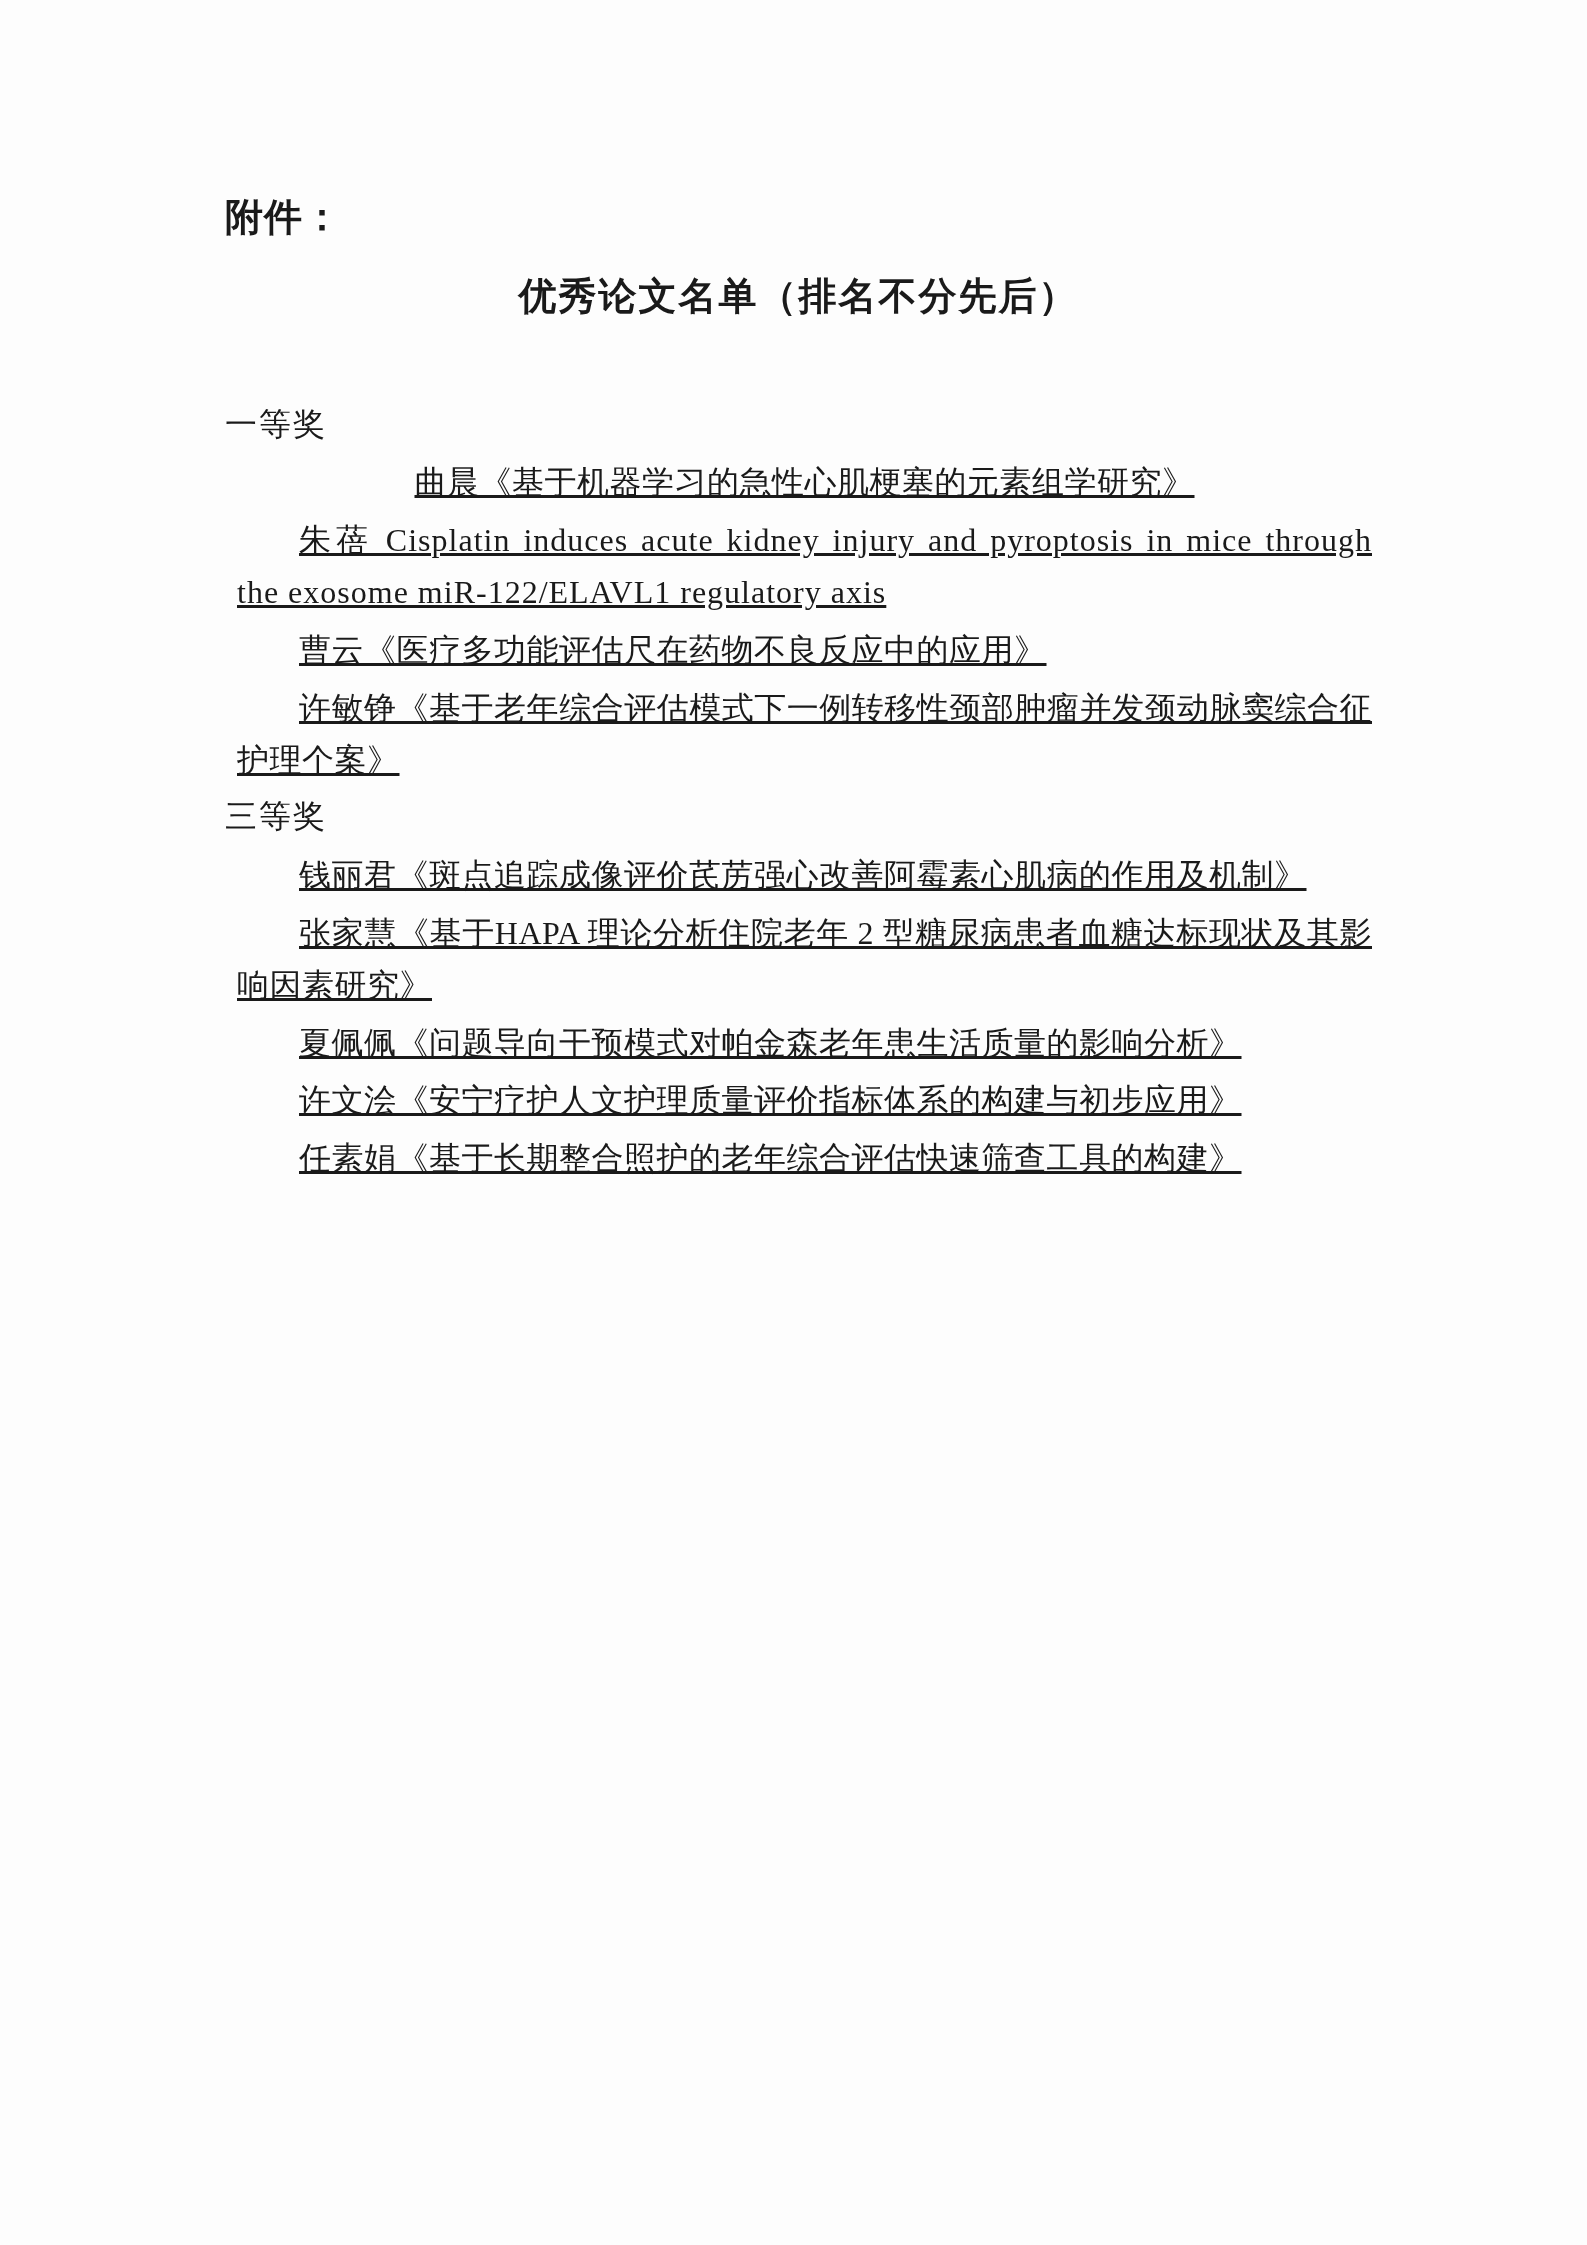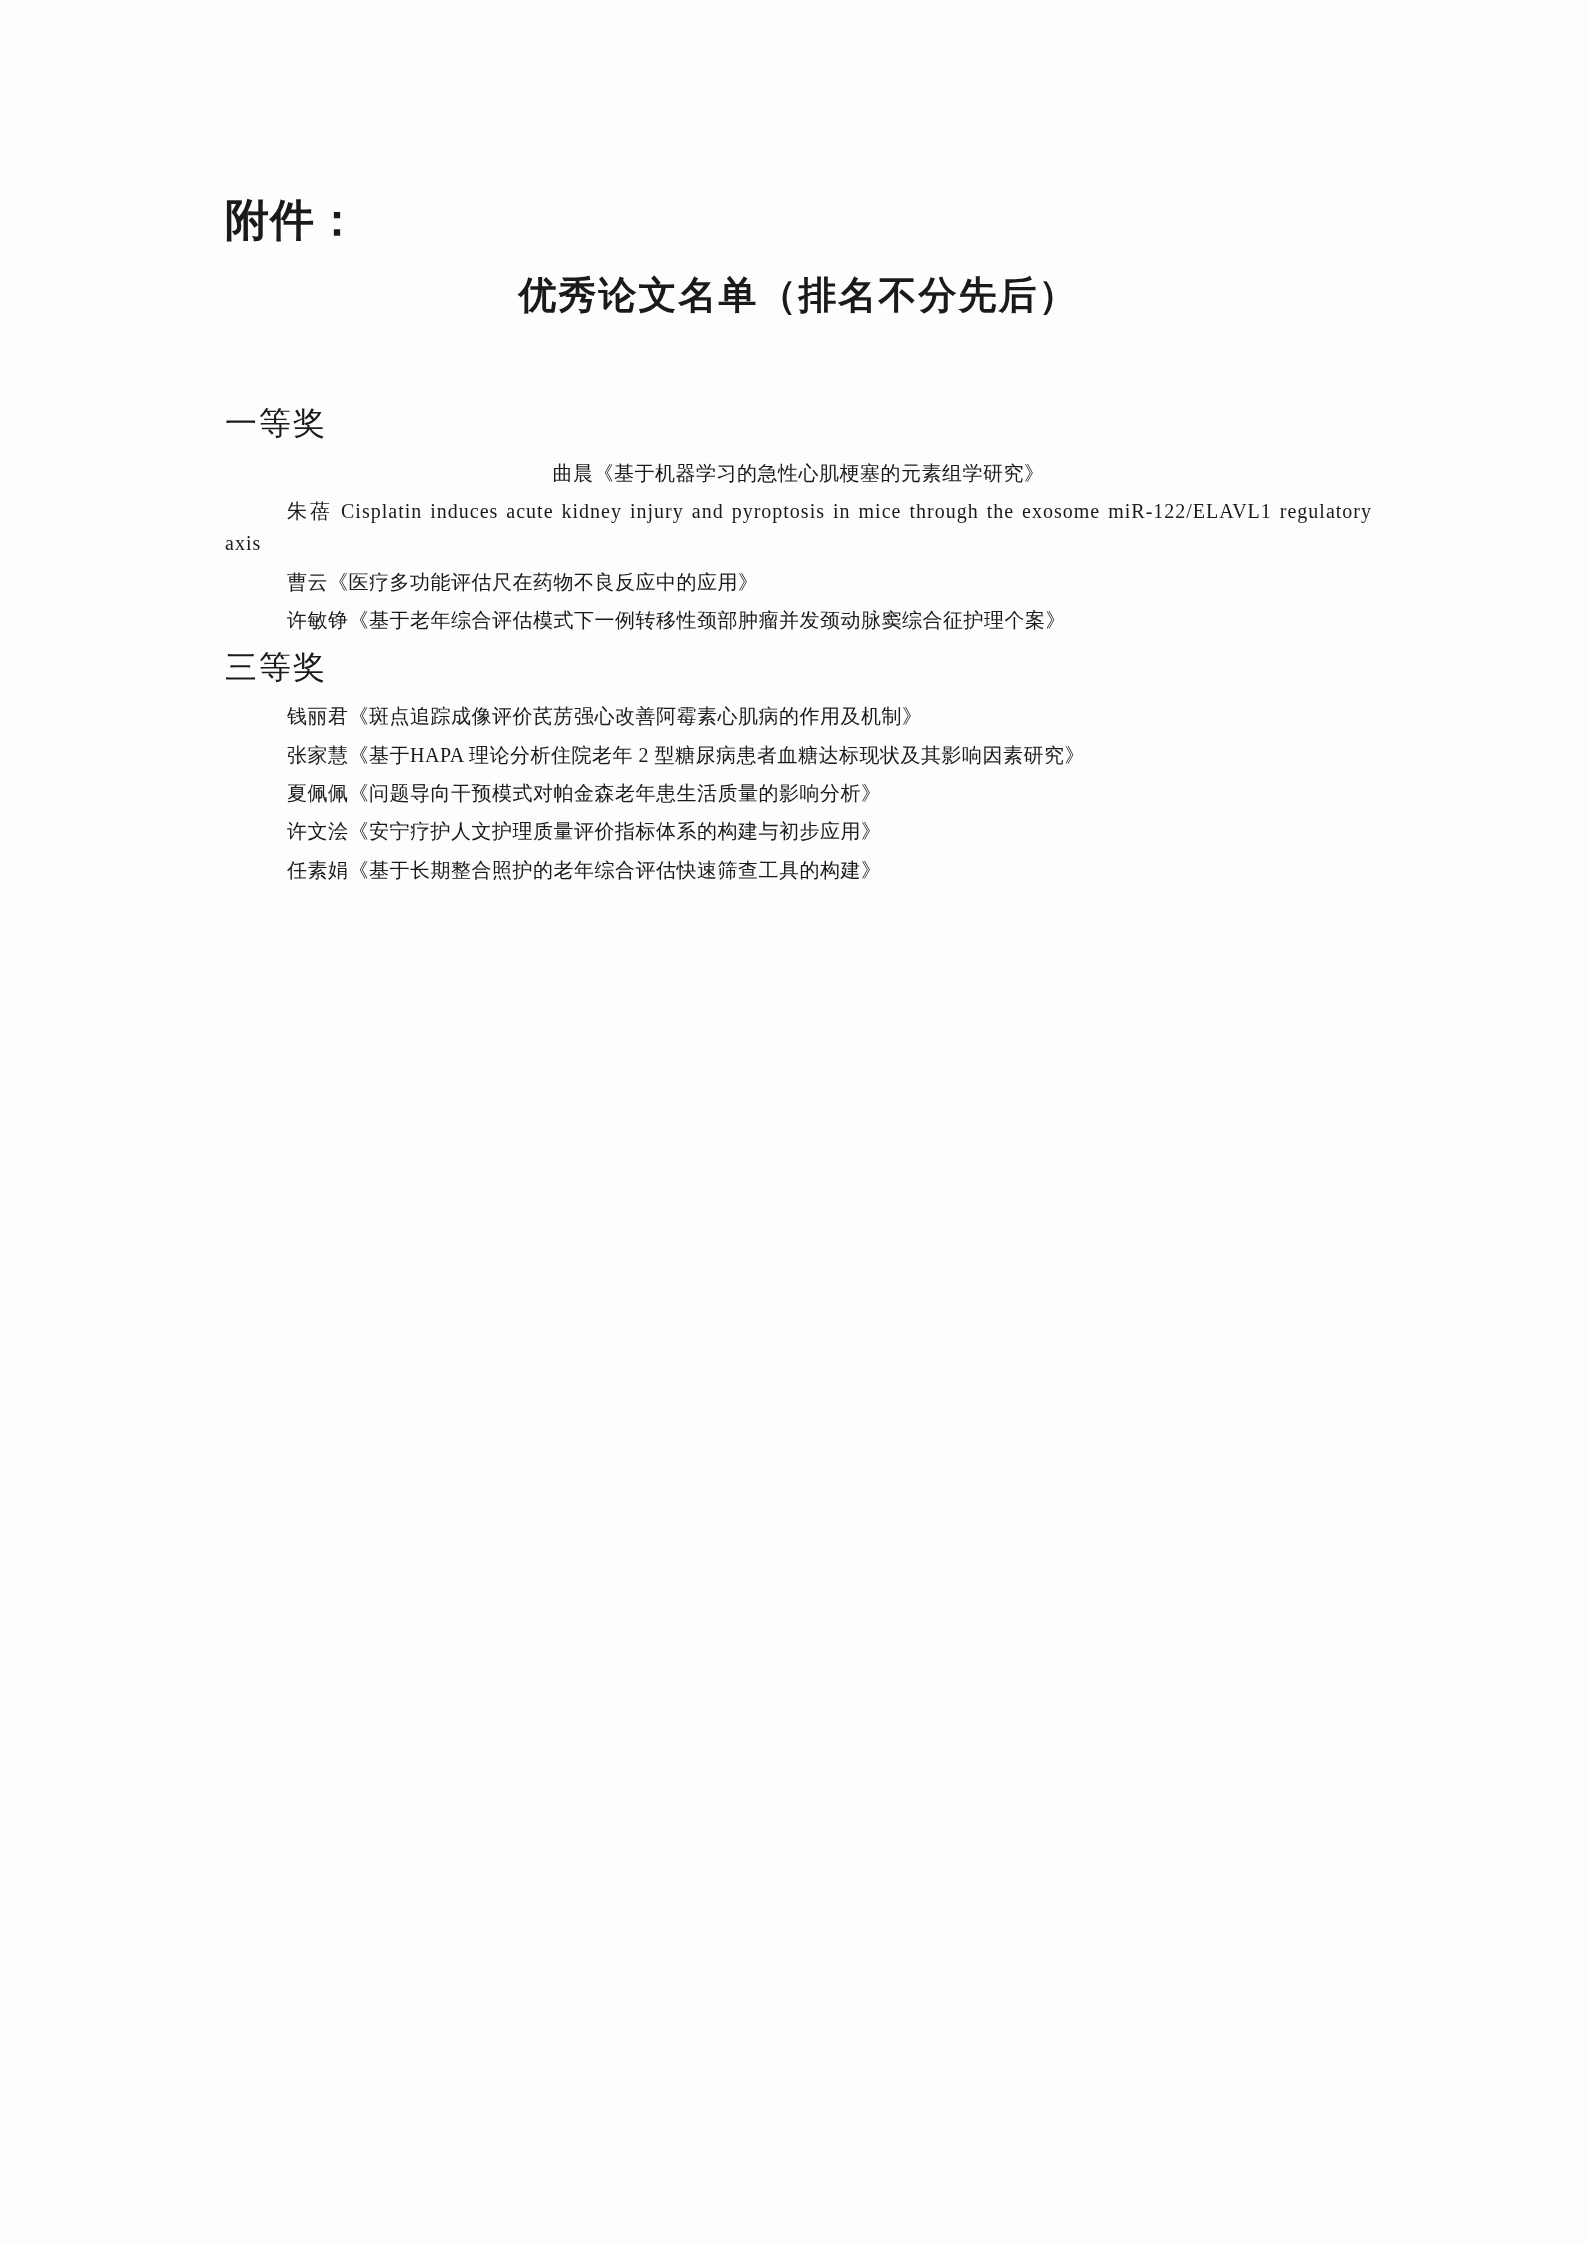--- a/index.html
+++ b/index.html
@@ -16,50 +16,51 @@
   }
   .page {
     position: relative;
     width: 1587px;
     height: 2245px;
     background: #fdfdfd;
     box-sizing: border-box;
     padding: 195px 215px 0 225px;
   }
   .attachment-label {
-    font-size: 44px;
+    font-size: 38px;
     font-weight: bold;
     letter-spacing: 1px;
     line-height: 1.2;
-    margin: 0 0 22px 0;
+    margin: 0 0 30px 0;
     font-family: Liberation Serif, serif;
   }
   .doc-title {
     text-align: center;
     font-size: 38px;
     font-weight: bold;
     letter-spacing: 2px;
     margin: 4px 0 78px 0;
     line-height: 1.35;
   }
   .award-heading {
     text-align: left;
     font-size: 32px;
     line-height: 1.55;
     margin: 0 0 8px 0;
     letter-spacing: 2px;
   }
   .entry {
-    font-size: 20px;
+    font-size: 32px;
     line-height: 1.62;
-    margin: 0 0 6px 0;
+    margin: 0 0 6px 12px;
     text-align: justify;
     text-justify: inter-ideograph;
     text-indent: 62px;
     letter-spacing: 0.5px;
+    text-decoration: underline;
   }
   .entry.centered {
     text-align: center;
     text-indent: 0;
   }
   .entry.en {
     font-family: "Liberation Serif", "DejaVu Serif", serif;
     letter-spacing: 1px;
   }
 </style>

